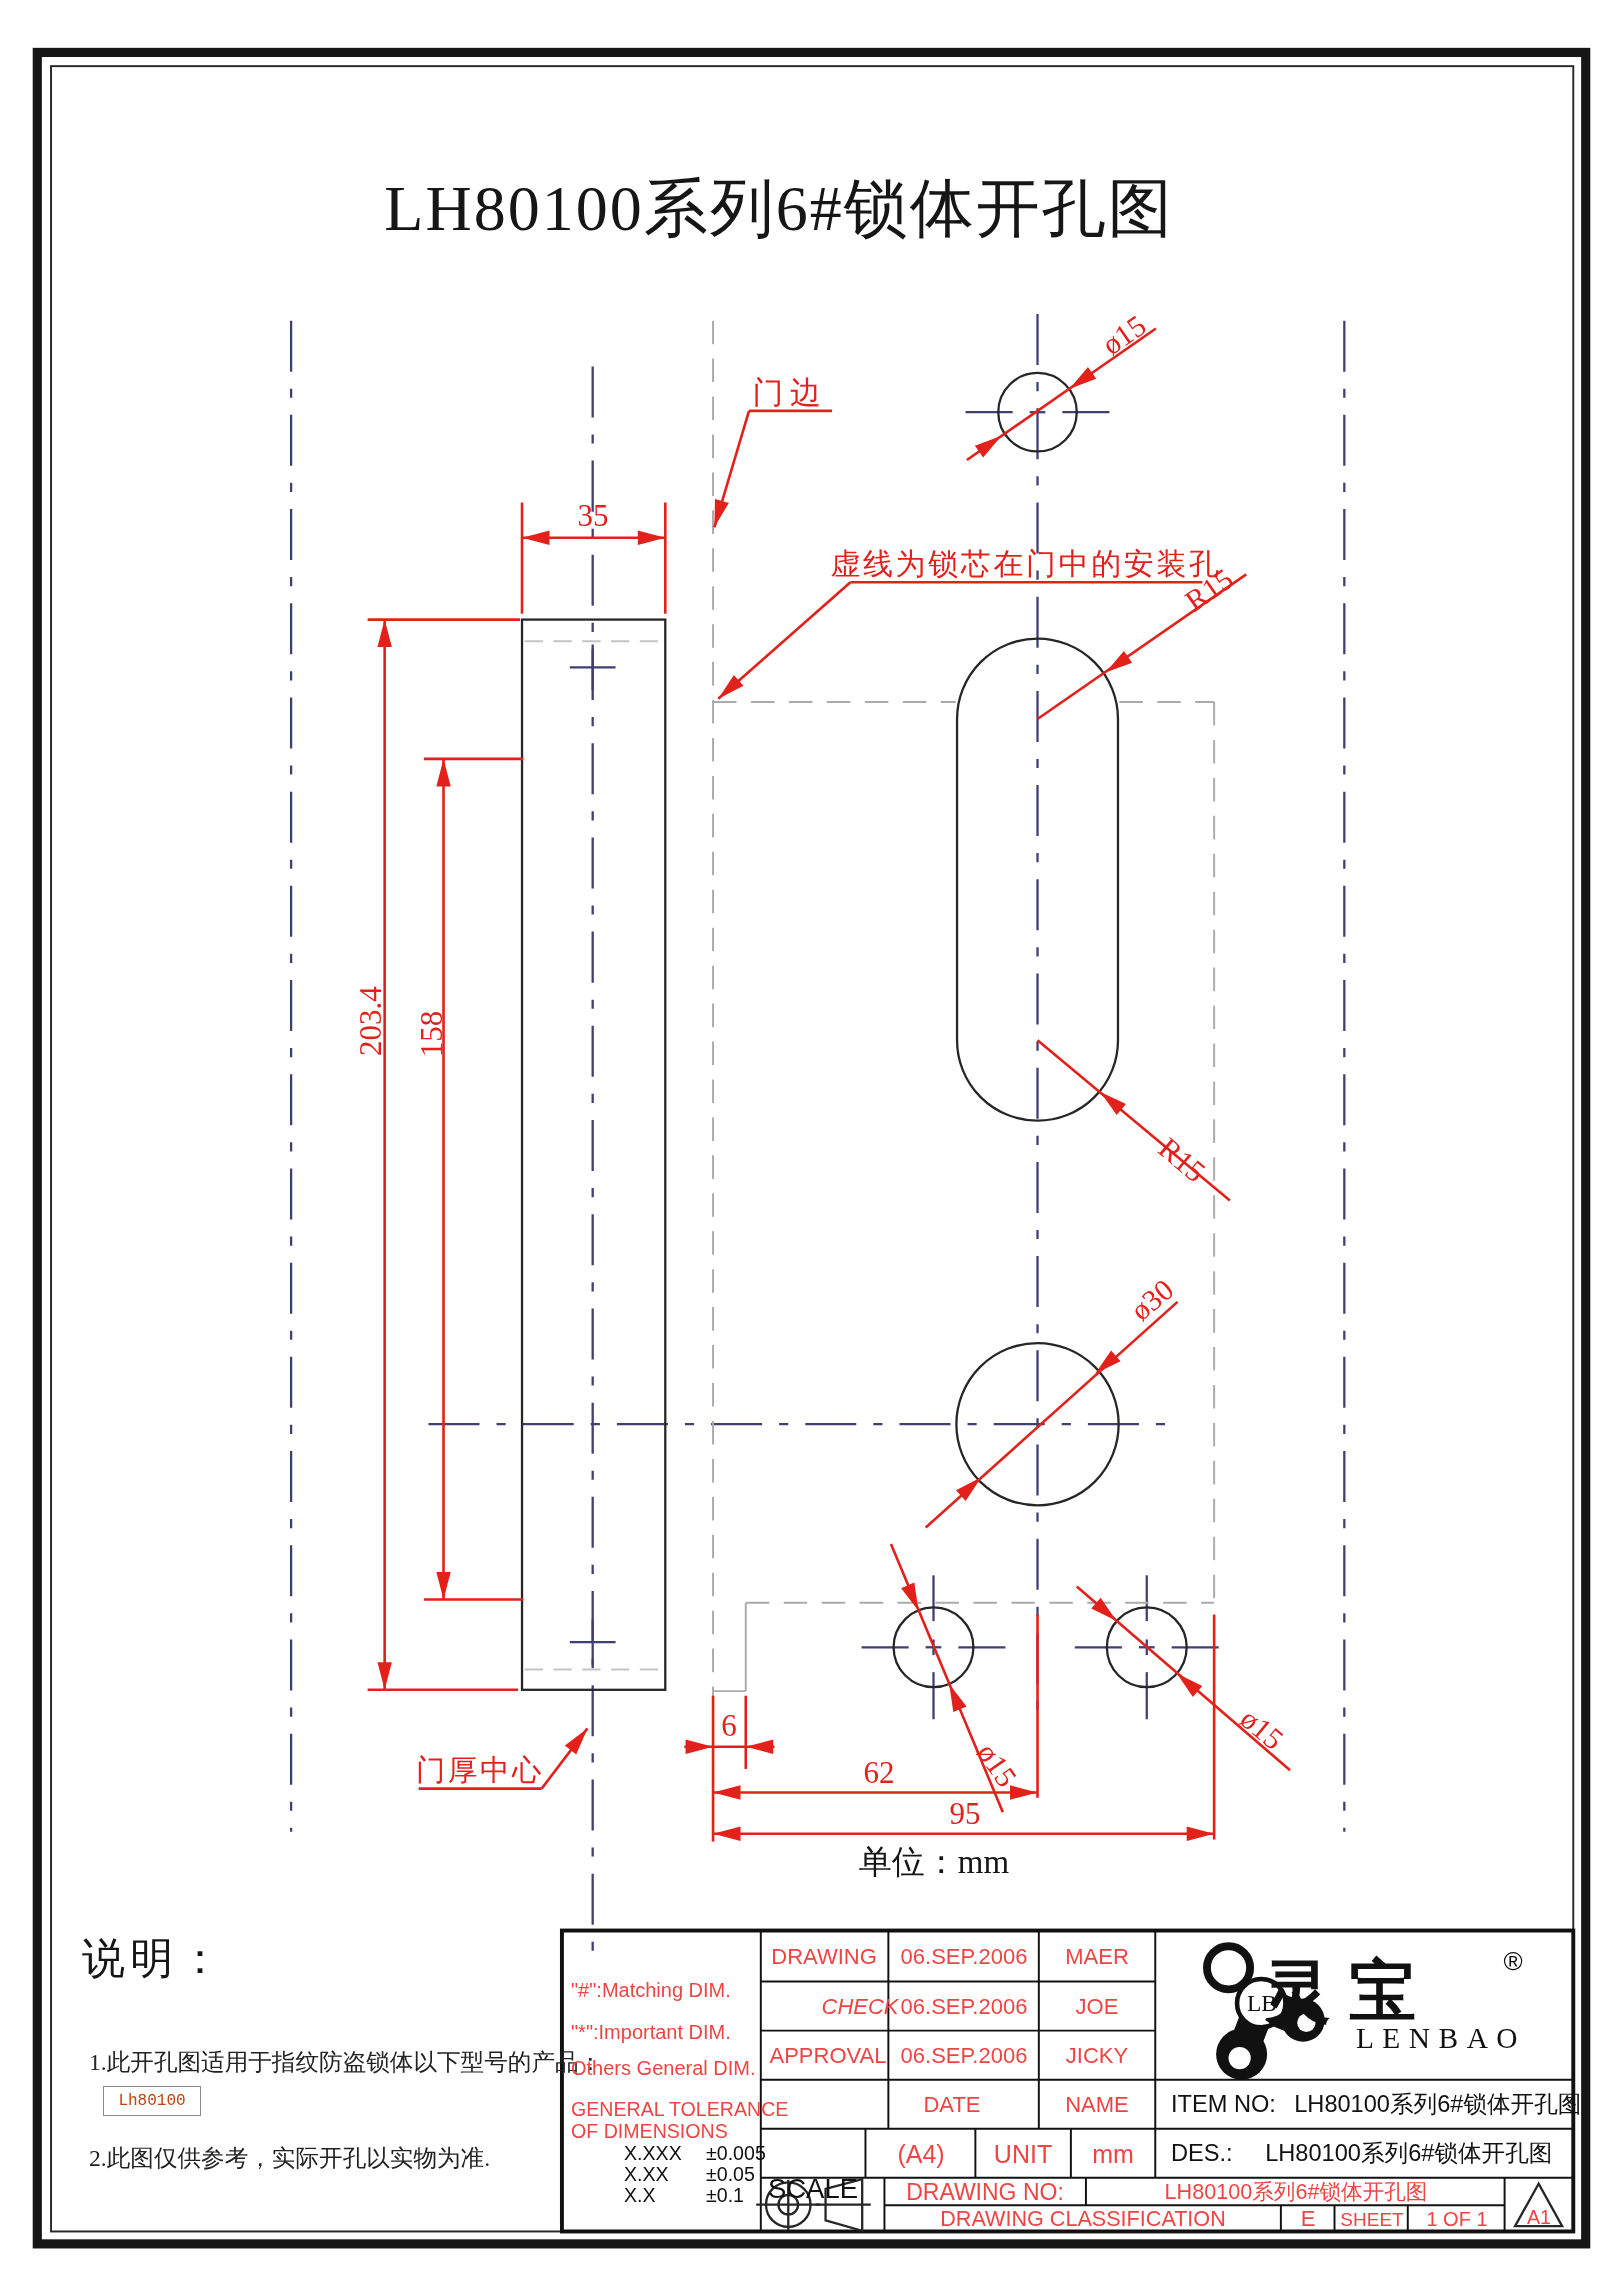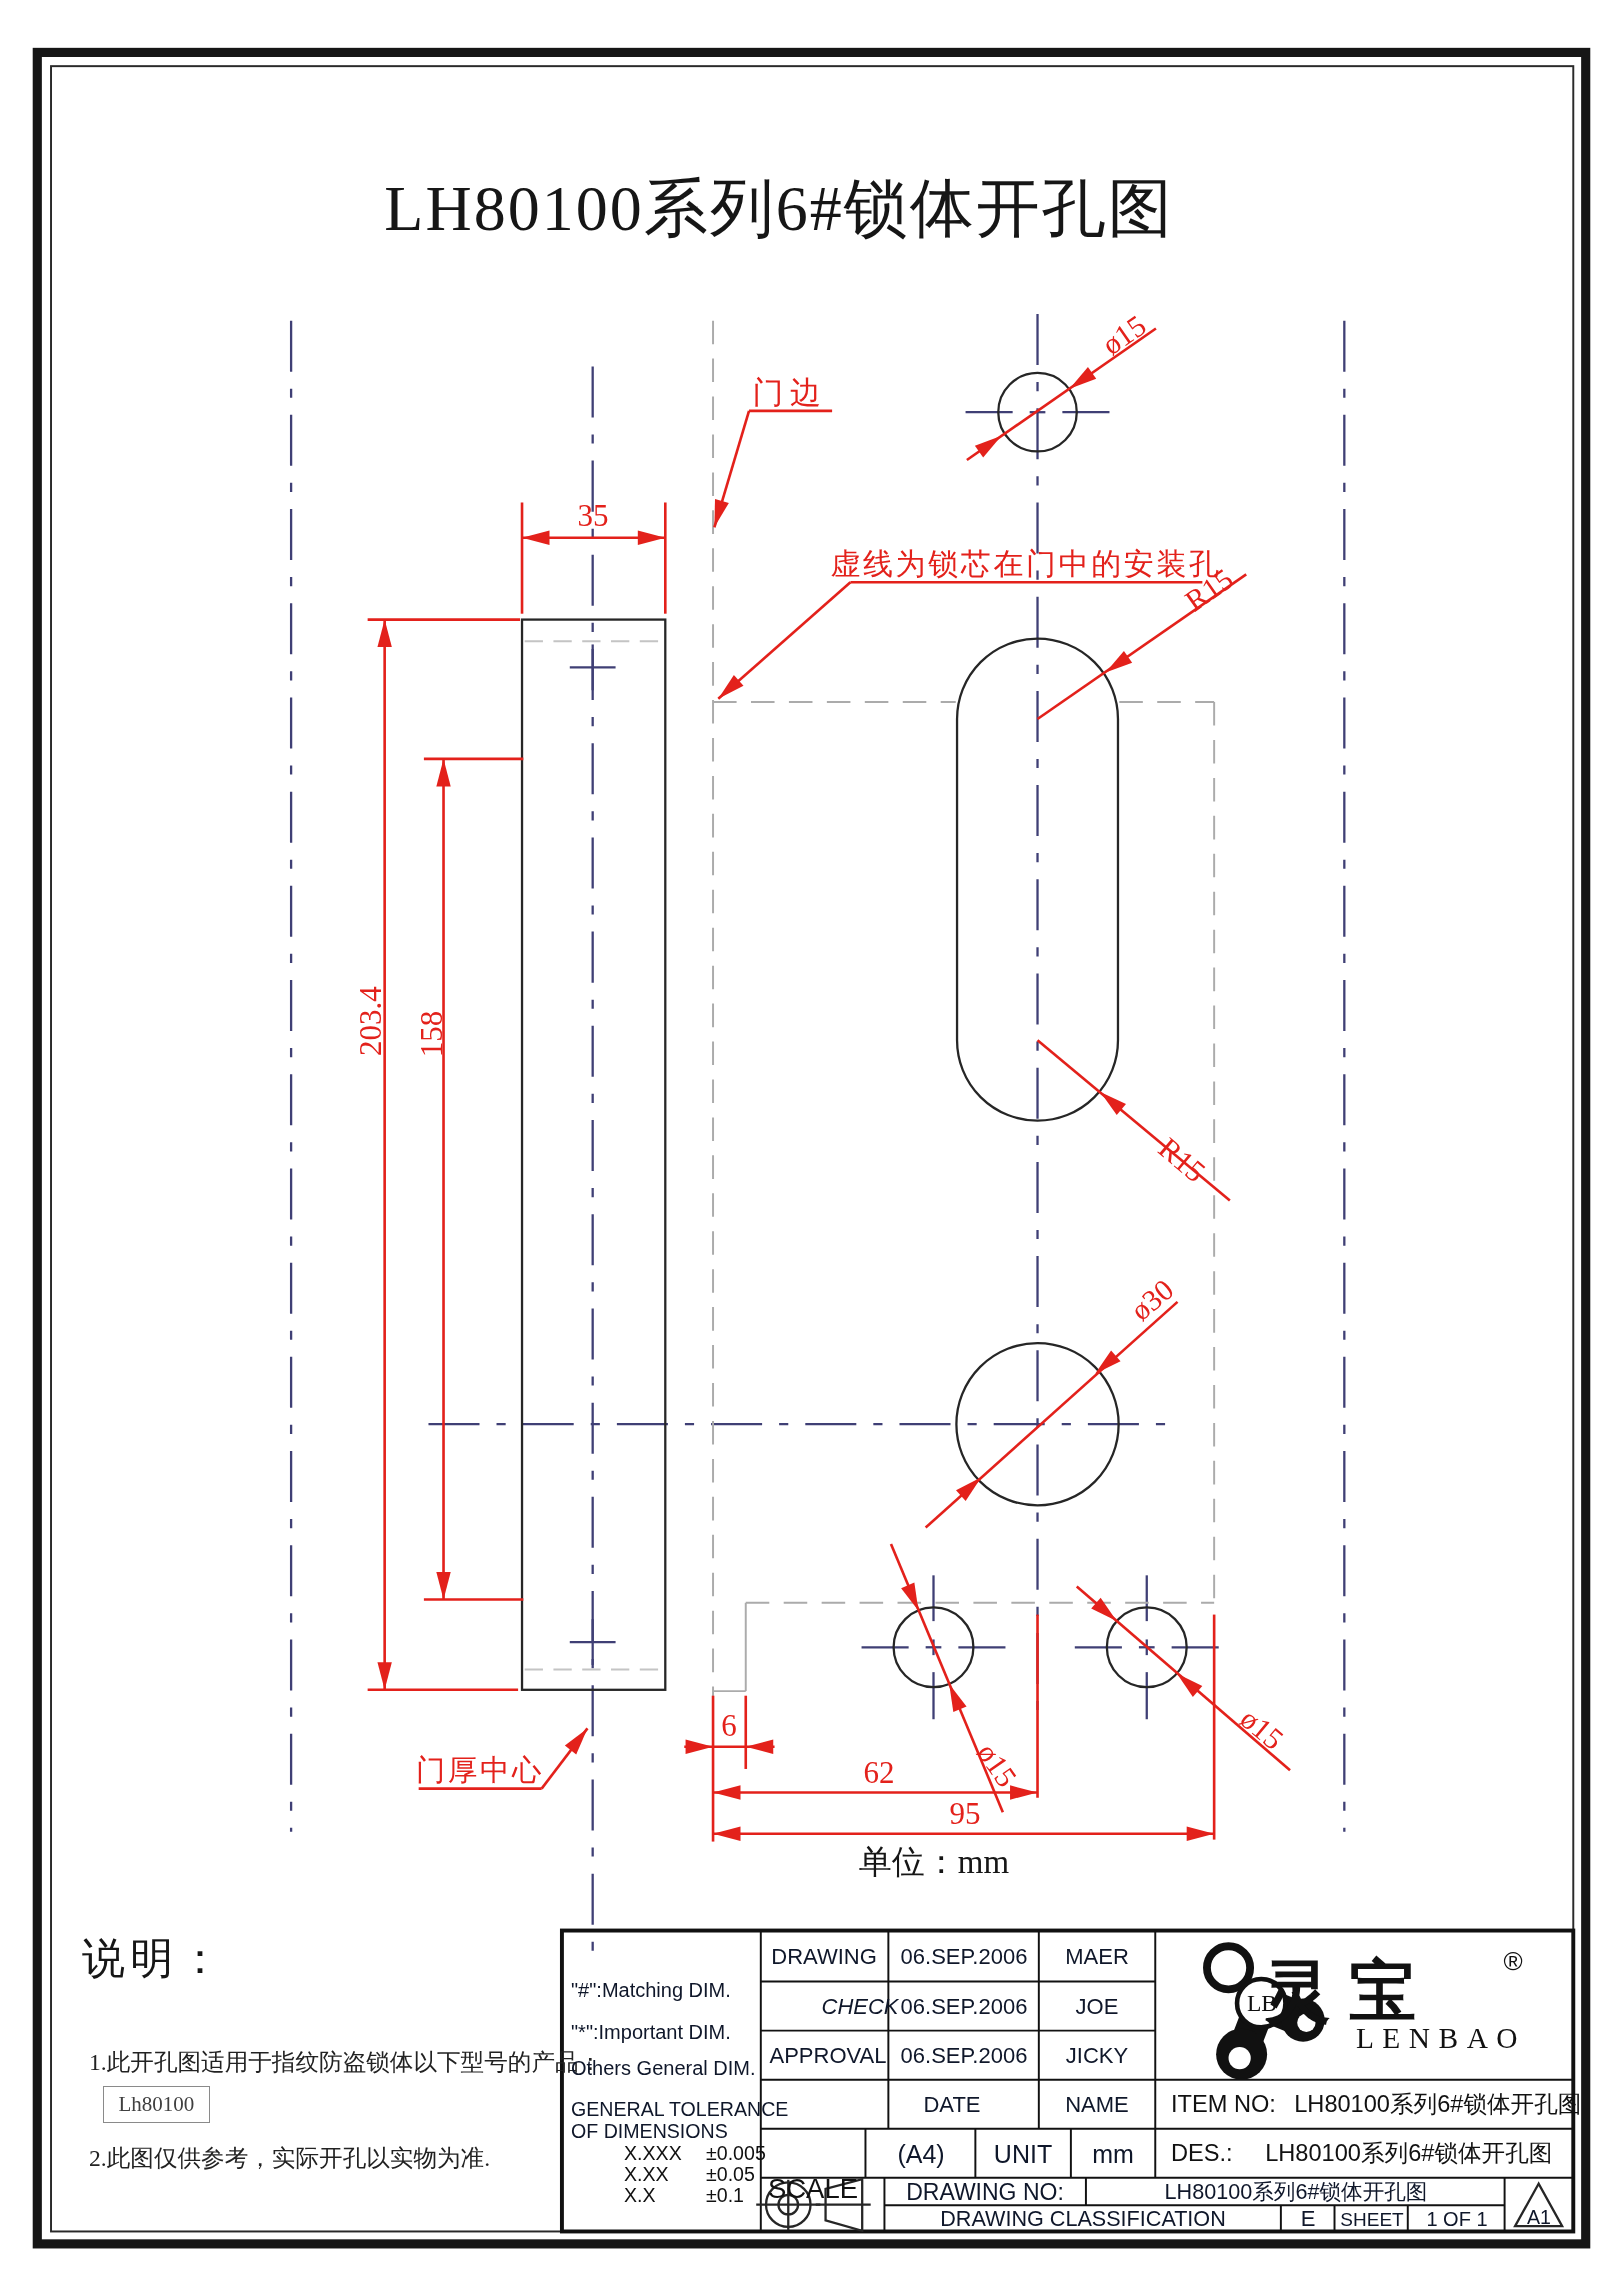--- a/index.html
+++ b/index.html
@@ -6,25 +6,25 @@
   .page{position:relative;width:1623px;height:2295px;background:#fff;
         font-family:"Liberation Sans",sans-serif;overflow:hidden;color:#1f1f1f;}
   svg.art{position:absolute;left:0;top:0;}
   
   .lbl{position:absolute;transform:translate(-50%,-50%) rotate(var(--r,0deg));
        white-space:nowrap;line-height:1;}
   .left{transform:translate(0,-50%) rotate(var(--r,0deg));}
   .serif{font-family:"Liberation Serif","DejaVu Serif",serif;}
   .dim{font-family:"Liberation Serif","DejaVu Serif",serif;color:var(--red);font-size:31px;}
   .cjk-red{color:var(--red);font-family:"Liberation Serif","DejaVu Serif",serif;}
-  .tbt{font-size:22px;color:#0f172a;}
+  .tbt{font-size:22px;color:#ef4444;}
   .tol{font-size:19.6px;color:#111;display:flex;}
   .tol span:first-child{width:82px;display:inline-block;margin-left:40px;}
   .model-box{position:absolute;border:1.3px solid #8a8a8a;padding:5.2px 14.4px;
-             font-family:Liberation Serif, serif;font-size:21px;color:#404040;}
+             font-family:Liberation Mono, monospace;font-size:16px;color:#c2410c;}
   
   .k{stroke:#262626;stroke-width:3.5;fill:none;}
   .kb{stroke:#111;stroke-width:6;fill:none;}
   .tbl{stroke:#111;stroke-width:3;fill:none;}
   .r{stroke:var(--red);stroke-width:4;fill:none;}
   .b{stroke:var(--blue);stroke-width:3.5;fill:none;}
   .g{stroke:var(--gray);stroke-width:3;fill:none;}
   .hd{stroke:#c4c4c4;stroke-width:3;fill:none;stroke-dasharray:28 16;}
   .bd{stroke-dasharray:78 26 14 26;}
   .gd{stroke-dasharray:36 22;}

